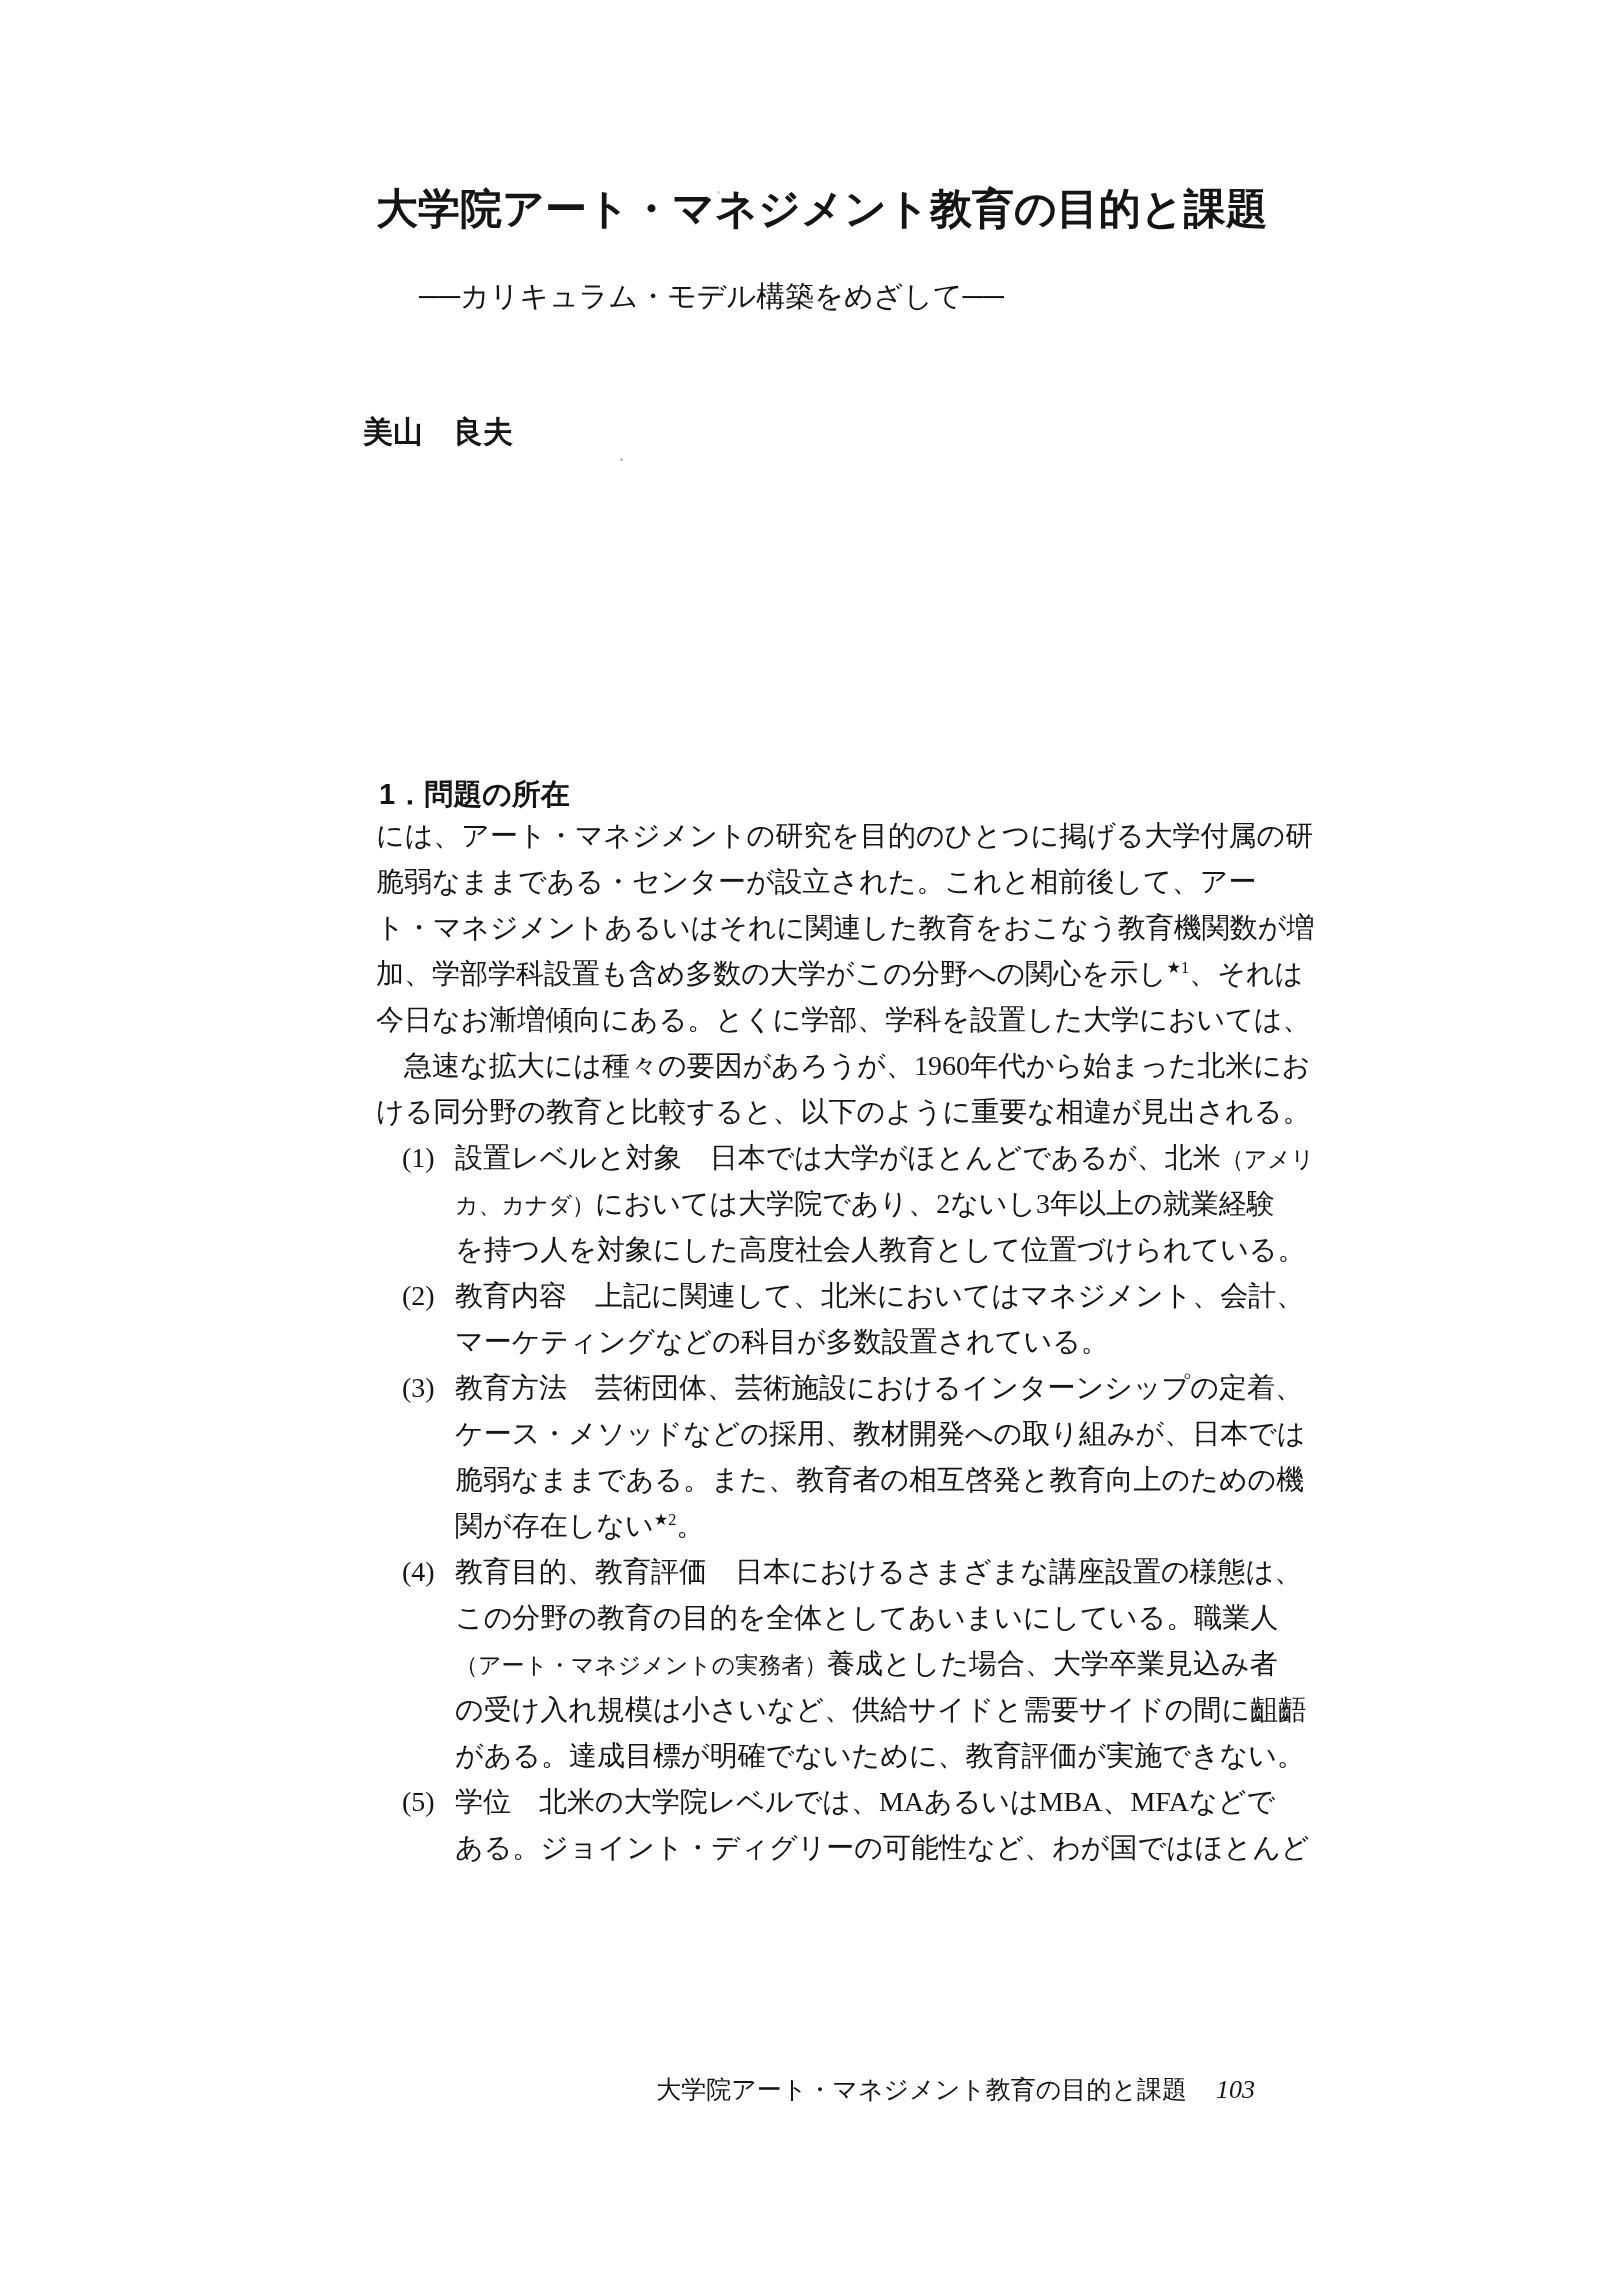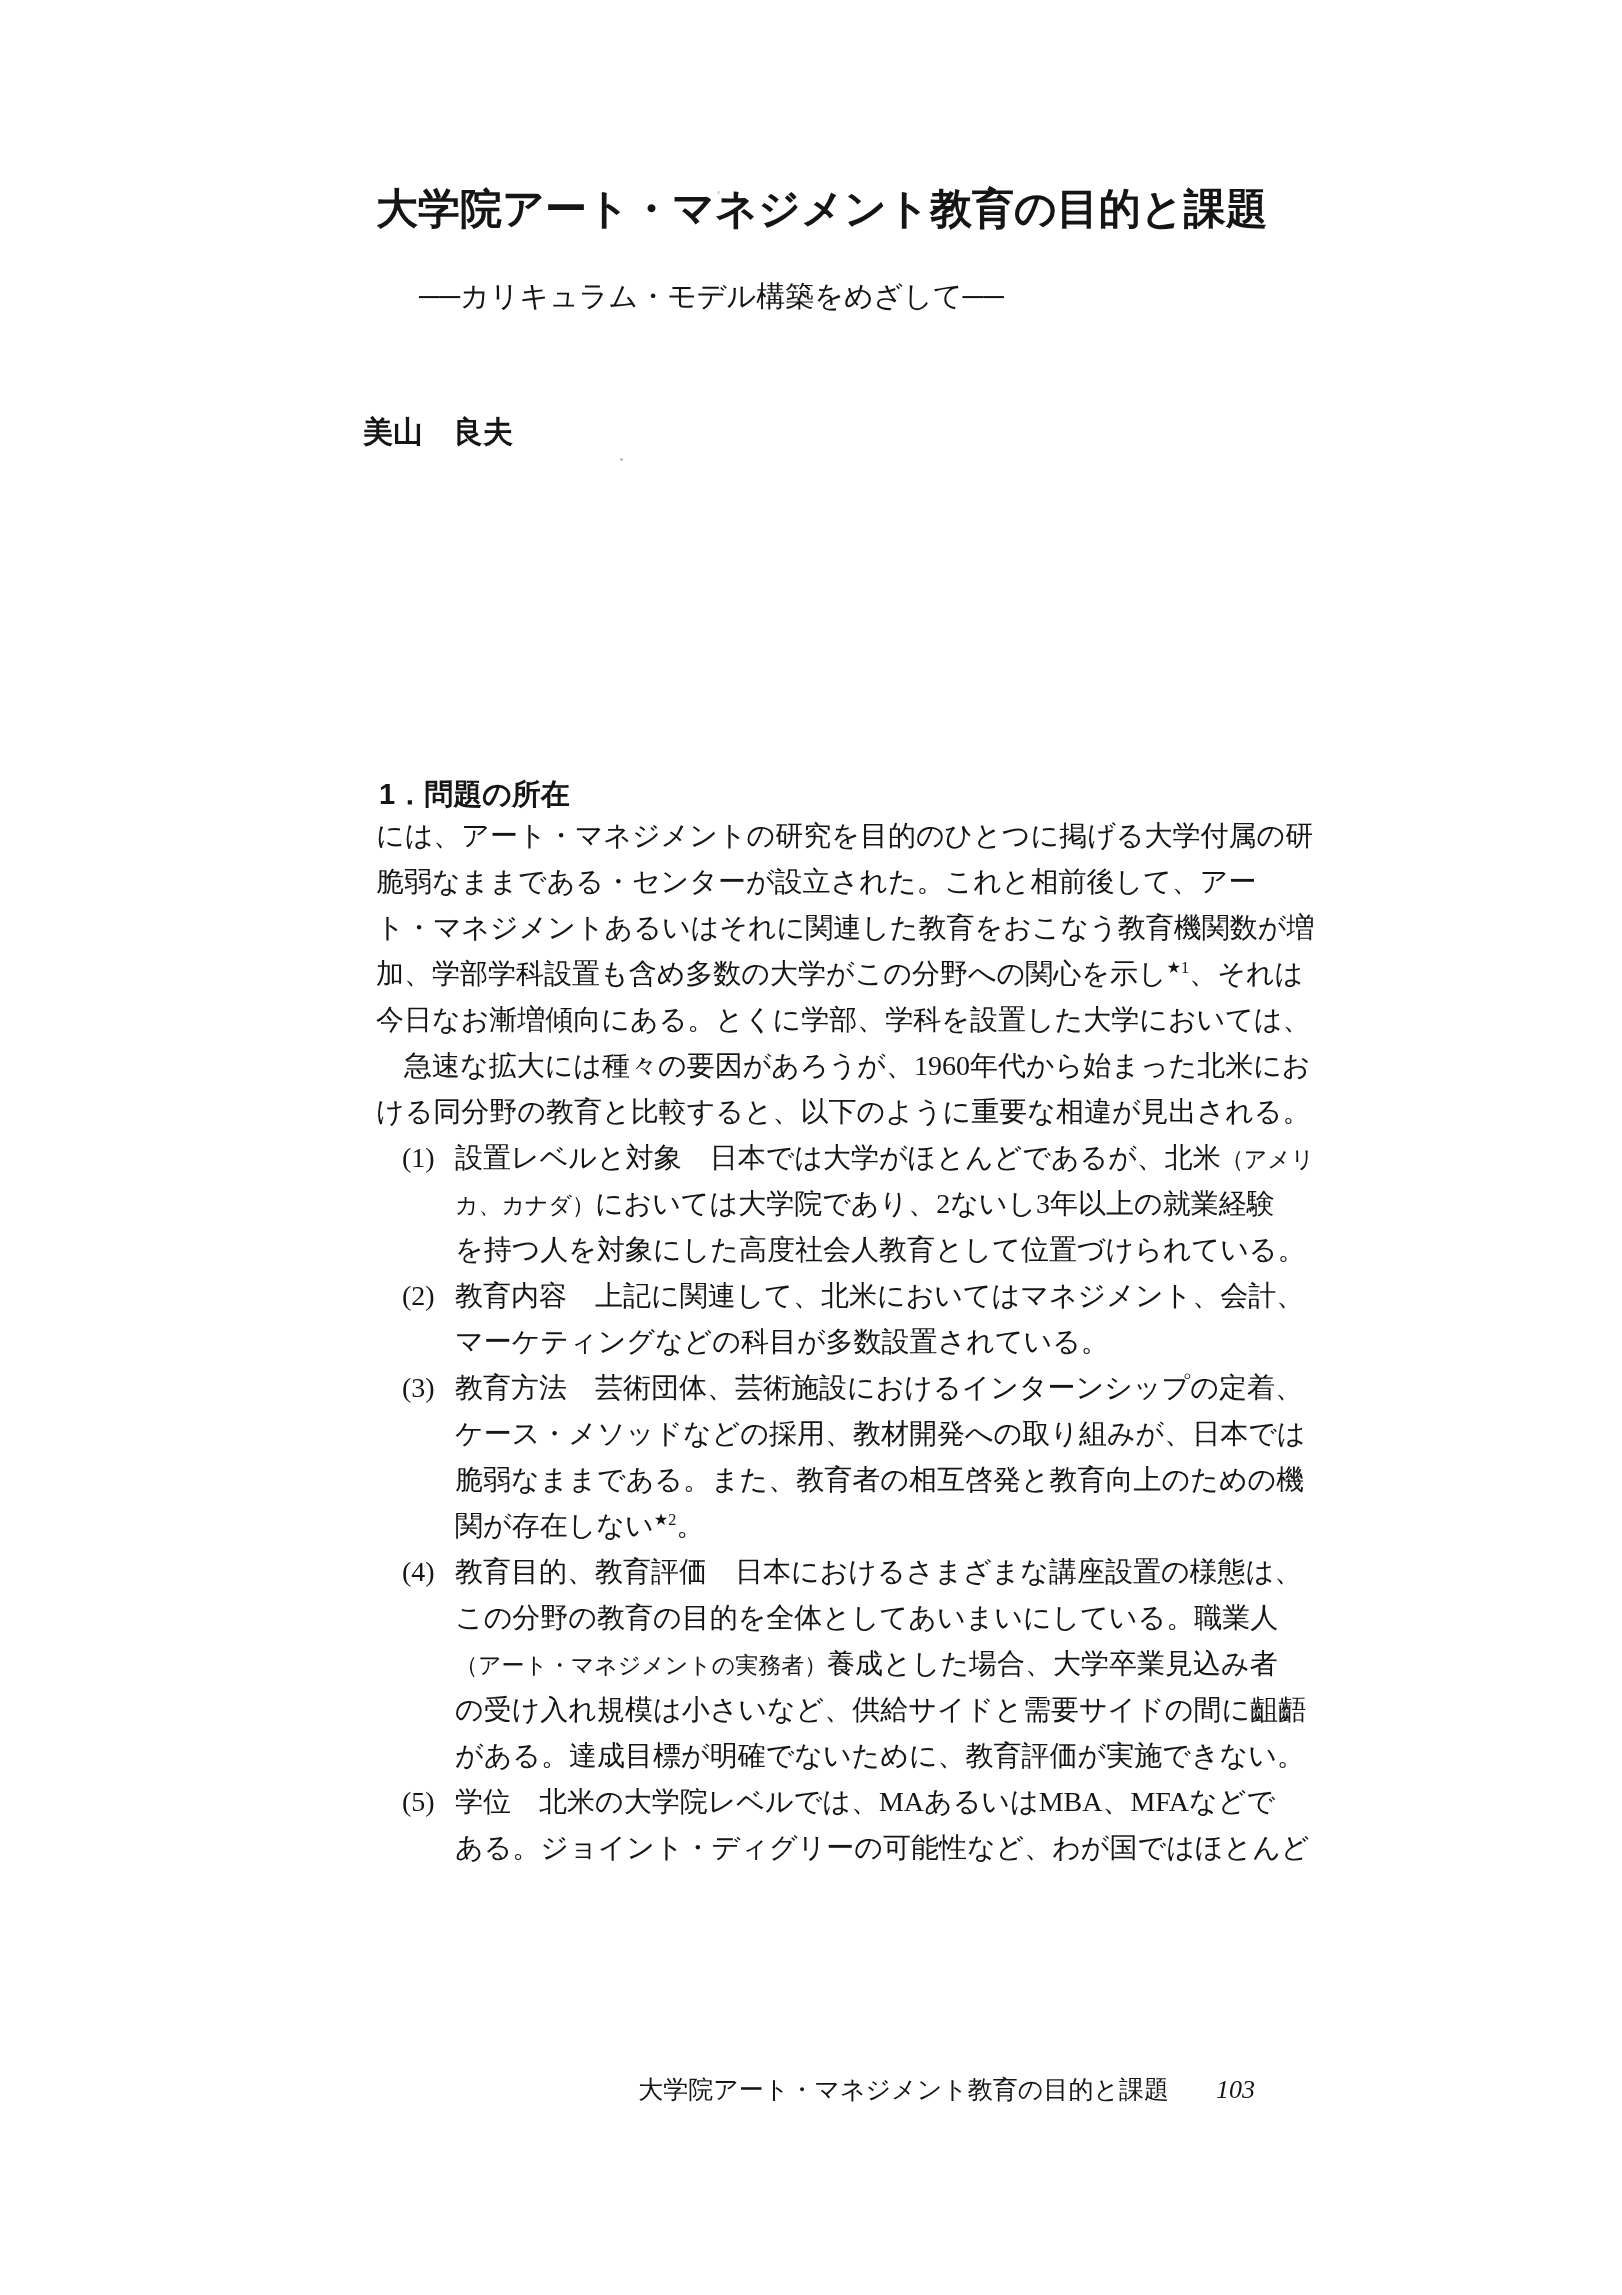--- a/index.html
+++ b/index.html
@@ -54,21 +54,21 @@
   .small { font-size:0.82em; }
   .footer {
     position:absolute; left:0; top:2073px;
     width:1255px;
     text-align:right;
     font-size:25px;
     white-space:nowrap;
   }
   .footer .page-num {
     font-style:italic;
-    margin-left:47px;
+    margin-left:29px;
     font-size:26px;
   }
   
   .speck { position:absolute; background:#b9b9b9; border-radius:50%; }
   .speck.s1 { left:620px;  top:458px; width:3.3px; height:3.3px; }
   .speck.s2 { left:1404px; top:516px; width:2.6px; height:2.6px; }
   .speck.s3 { left:717px; top:191px; width:2.6px; height:2.6px; opacity:.6; }
 </style>
 </head>
 <body>

